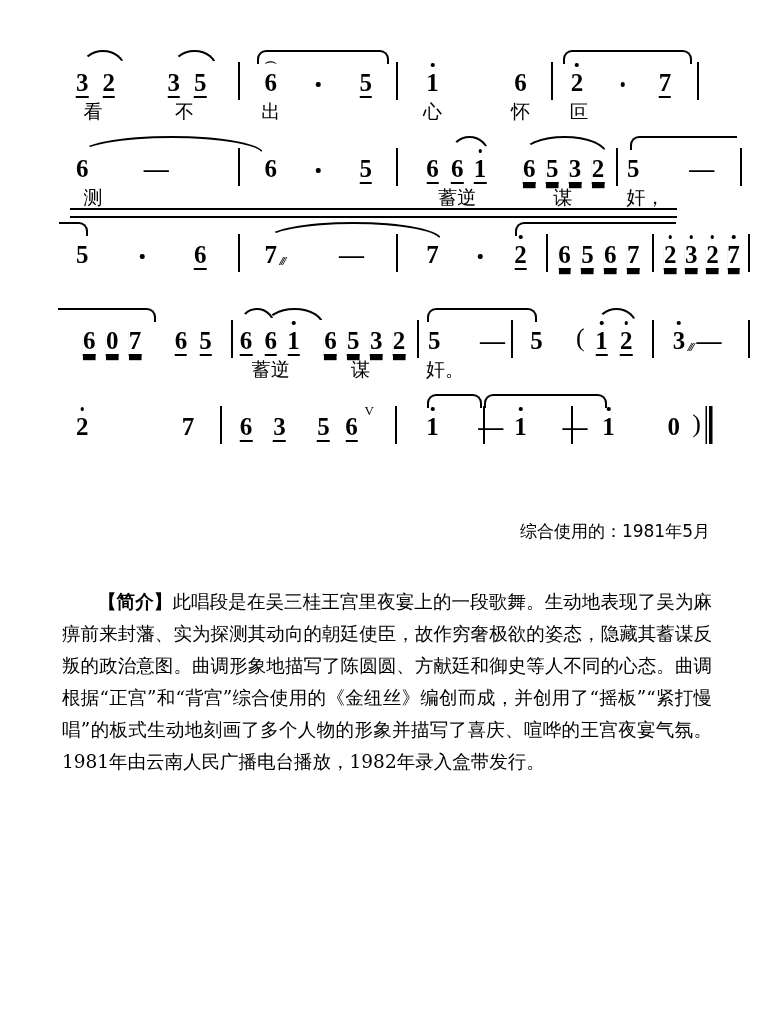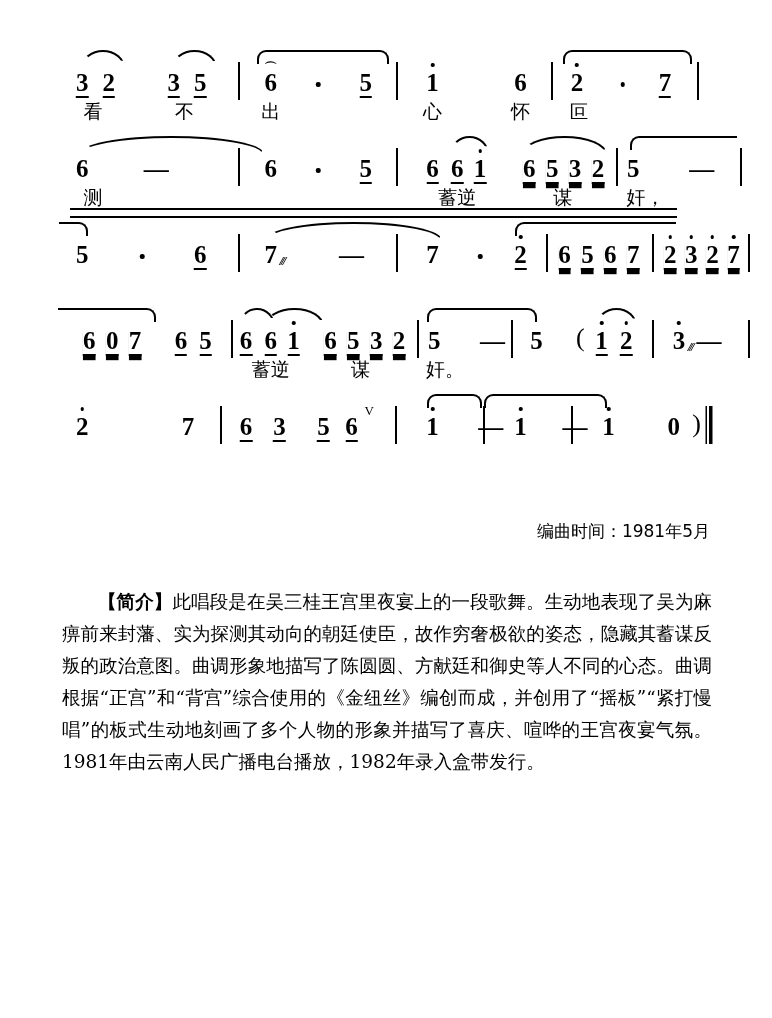--- a/index.html
+++ b/index.html
@@ -349,17 +349,17 @@
       <div class="note" style="left: 362.56px; top: 36px;"><span class="g oct-up">1</span></div>
       <div class="note" style="left: 450.56px; top: 36px;"><span class="g oct-up">1</span></div>
       <div class="note" style="left: 538.56px; top: 36px;"><span class="g oct-up">1</span></div>
       <div class="note" style="left: 603.68px; top: 36px;"><span class="g">0</span></div>
       <div class="dash" style="left: 420.64px; top: 36px;">—</div>
       <div class="dash" style="left: 505.12px; top: 36px;">—</div>
       <div class="paren" style="left: 626.56px; top: 33px;">)</div>
     </div>
   </div>
 
-<div id="composed-line">编曲时间：1981年5月</div>
+<div id="composed-line">综合使用的：1981年5月</div>
 
 <div id="intro">
   <span class="tag">【简介】</span><span>此唱段是在吴三桂王宫里夜宴上的一段歌舞。生动地表现了吴为麻痹前来封藩、实为探测其动向的朝廷使臣，故作穷奢极欲的姿态，隐藏其蓄谋反叛的政治意图。曲调形象地描写了陈圆圆、方献廷和御史等人不同的心态。曲调根据“正宫”和“背宫”综合使用的《金纽丝》编创而成，并创用了“摇板”“紧打慢唱”的板式生动地刻画了多个人物的形象并描写了喜庆、喧哗的王宫夜宴气氛。1981年由云南人民广播电台播放，1982年录入盒带发行。</span>
 </div>
 
 </body></html>

